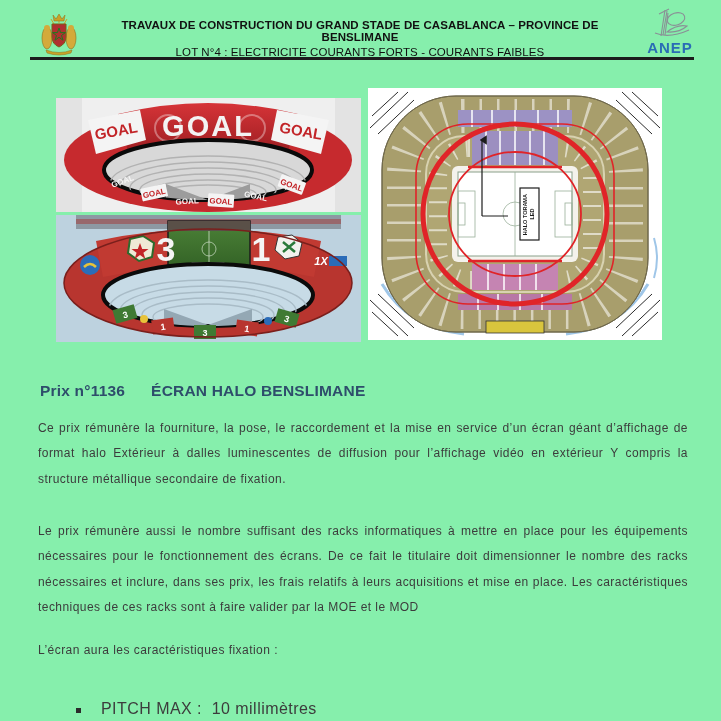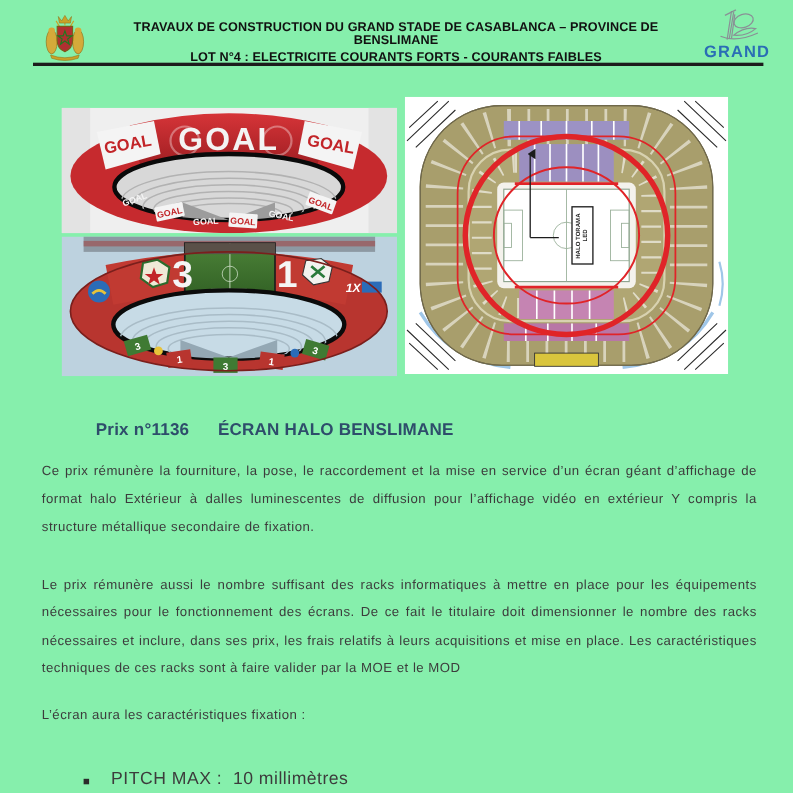--- a/index.html
+++ b/index.html
@@ -4,35 +4,35 @@
 <style>
   html,body{margin:0;padding:0;}
   #page{
     position:relative;width:721px;height:721px;background:#86efac;overflow:hidden;
     font-family:"Liberation Sans",sans-serif;
   }
   
   .crest{position:absolute;left:40px;top:11px;width:38px;height:45px;}
   .header-text{position:absolute;left:100px;top:19px;width:520px;text-align:center;color:#111;}
   .header-line1{font-size:11.5px;font-weight:bold;letter-spacing:.1px;}
-  .header-line2{font-size:11.5px;font-weight:bold;margin-top:3px;letter-spacing:.1px;}
+  .header-line2{font-size:11.5px;font-weight:normal;margin-top:3px;letter-spacing:.1px;}
   .anep{position:absolute;left:633px;top:6px;width:74px;text-align:center;}
   .anep-icon{display:block;margin:0 auto;width:42px;height:34px;}
   .anep-label{font-size:15px;font-weight:bold;color:#2a6db5;letter-spacing:1px;line-height:15px;}
   .rule{position:absolute;left:30px;top:57px;width:664px;height:2.5px;background:#1c1c1c;}
   
   .fig{position:absolute;}
   .fig-goal{left:56px;top:98px;width:305px;height:114px;}
   .fig-score{left:56px;top:215px;width:305px;height:127px;}
   .fig-plan{left:368px;top:88px;width:294px;height:252px;}
   .fig svg{display:block;width:100%;height:100%;}
   svg text{font-family:"Liberation Sans",sans-serif;}
   
   .heading{position:absolute;left:40px;top:382px;display:flex;gap:26px;
-           font-size:15.5px;font-weight:bold;color:#2e4d6b;letter-spacing:.2px;margin-left:47px;}
+           font-size:15.5px;font-weight:bold;color:#2e4d6b;letter-spacing:.2px;}
   .para{position:absolute;left:38px;width:650px;font-size:12px;line-height:25.4px;
         color:#3c3c3c;text-align:justify;letter-spacing:.45px;}
   .para1{top:416px;}
   .para2{top:519px;}
   .para3{top:638px;text-align:left;}
   .bullet{position:absolute;left:76px;display:flex;align-items:flex-start;
           font-size:16px;color:#3c3c3c;letter-spacing:.45px;white-space:pre-wrap;}
   .bullet1{top:667px;}
   .bullet2{top:700px;}
   .bullet .sq{width:5px;height:5px;background:#2b2b2b;margin:8px 20px 0 0;flex:0 0 auto;}
@@ -71,21 +71,21 @@
   <div class="anep">
     <svg class="anep-icon" viewBox="0 0 42 34">
       <g fill="none" stroke="#8a9096" stroke-width="1.1">
         <path d="M12,30 L16,4 M14,29 L18,5 M16,29 L19,7"></path>
         <path d="M10,8 L20,3"></path>
         <ellipse cx="27" cy="13" rx="9" ry="6" transform="rotate(-18 27 13)"></ellipse>
         <path d="M18,26 Q28,18 38,20 Q30,27 18,26 Z"></path>
         <path d="M6,27 Q20,33 40,24"></path>
       </g>
     </svg>
-    <div class="anep-label">GRAND</div>
+    <div class="anep-label">ANEP</div>
   </div>
 
   <div class="rule"></div>
 
   <div class="fig fig-goal">
     <svg viewBox="0 0 305 114">
       <defs>
         <linearGradient id="gredv" x1="0" y1="0" x2="0" y2="1">
           <stop offset="0" stop-color="#d63438"></stop>
             <stop offset="1" stop-color="#9e1e22"></stop>

